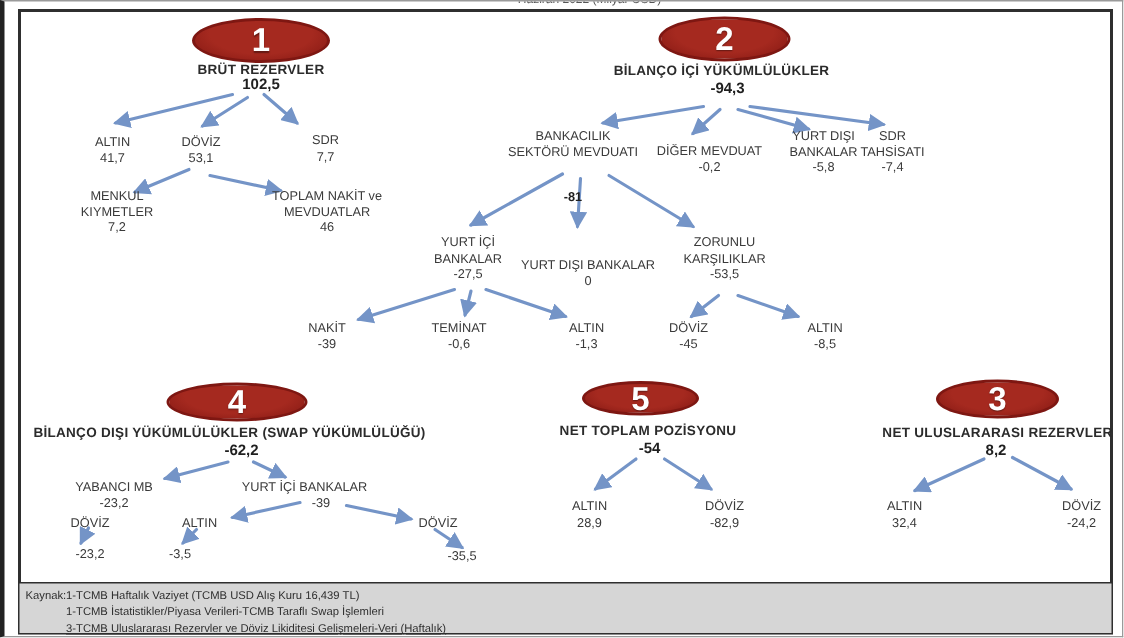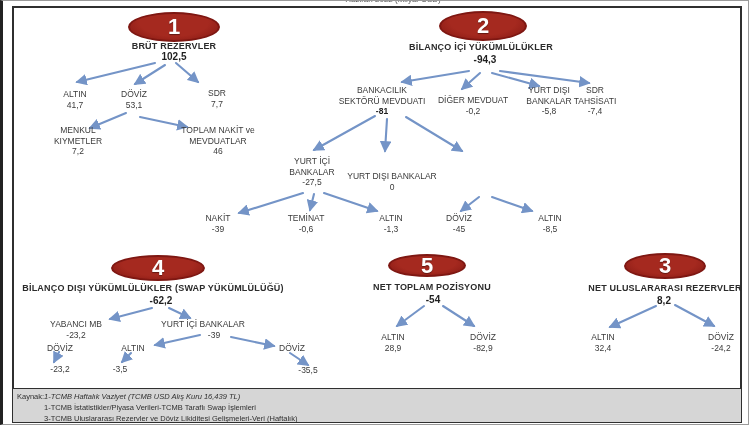--- a/index.html
+++ b/index.html
@@ -29,30 +29,30 @@
     font-size:9px; font-weight:bold; color:#2b2b2b; letter-spacing:.2px;text-align:right;
   }
   .rootval{
     position:absolute; transform:translateX(-50%); white-space:nowrap;
     font-size:10px; font-weight:bold; color:#1f1f1f;
   }
   .node{
     position:absolute; transform:translateX(-50%); text-align:center;
     font-size:8.5px; line-height:10.5px; color:#3a3a3a; white-space:nowrap;
   }
-  .node .bold{font-weight:bold; color:#1f1f1f;}
+  .node .bold{font-weight:bold; color:#1f1f1f;margin-top:20px;}
   .loose{position:absolute; transform:translateX(-50%); font-size:8.5px; color:#3a3a3a; white-space:nowrap;}
   .footer{
     position:absolute; left:9px; top:387px; width:730px; height:35px;
     background:#d6d6d6; border:1px solid #2f2f2f; box-sizing:border-box;
     font-size:7.5px; color:#2e2e2e;
   }
   .footer .kaynak{position:absolute; left:4px; top:3px;}
   .footer .fl{position:absolute; left:31px; white-space:nowrap;}
-  .fl.l1{top:3px;font-style:italic;} .fl.l2{top:14px;} .fl.l3{top:25px;text-decoration:underline;}
+  .fl.l1{top:3px;} .fl.l2{top:14px;} .fl.l3{top:25px;text-decoration:underline;}
 </style>
 </head>
 <body>
 
 <div class="page">
 
   <div class="top-caption">Haziran 2022 (Milyar USD)</div>
   <div class="frame"></div>
 
   <svg id="arrows" width="749" height="425">
@@ -149,20 +149,25 @@
   </div>
   <div class="node" style="left:309px;top:155px">
     <div>YURT İÇİ</div>
     <div>BANKALAR</div>
     <div>-27,5</div>
   </div>
   <div class="node" style="left:389px;top:170px">
     <div>YURT DIŞI BANKALAR</div>
     <div>0</div>
   </div>
+  <div class="node" style="left:480px;top:155px">
+    <div>ZORUNLU</div>
+    <div>KARŞILIKLAR</div>
+    <div>-53,5</div>
+  </div>
   <div class="node" style="left:215px;top:212px">
     <div>NAKİT</div>
     <div>-39</div>
   </div>
   <div class="node" style="left:303px;top:212px">
     <div>TEMİNAT</div>
     <div>-0,6</div>
   </div>
   <div class="node" style="left:388px;top:212px">
     <div>ALTIN</div>

